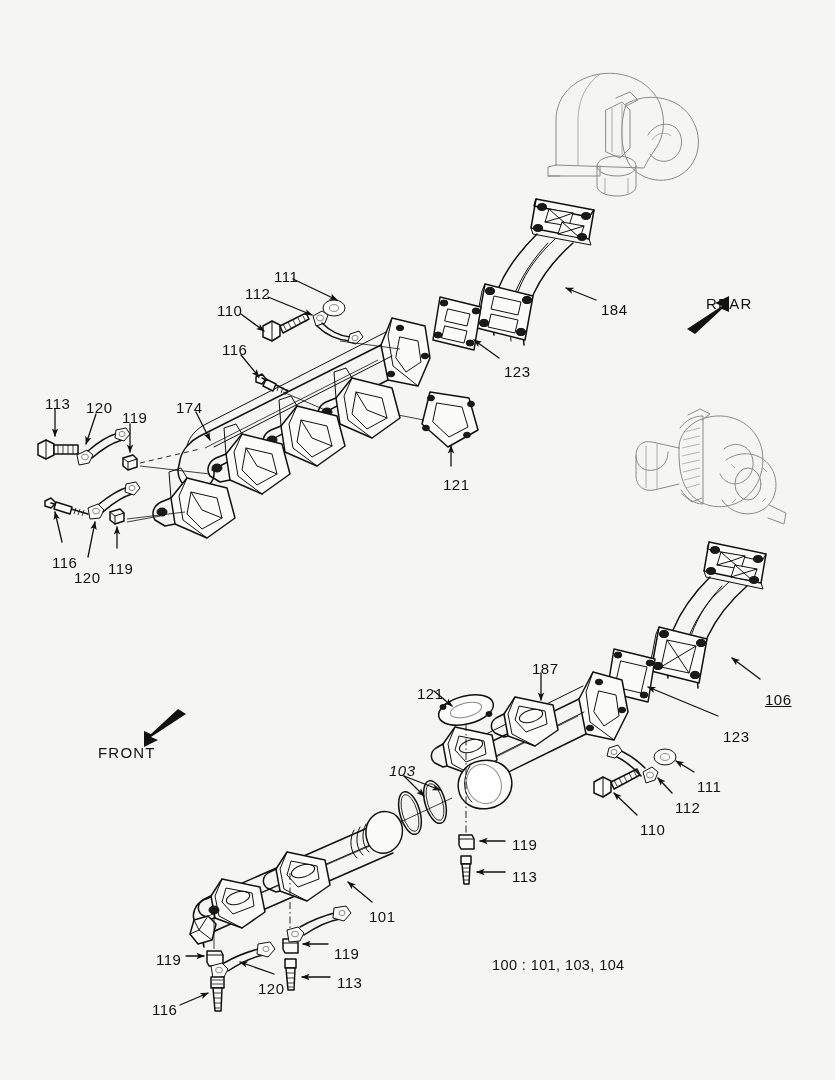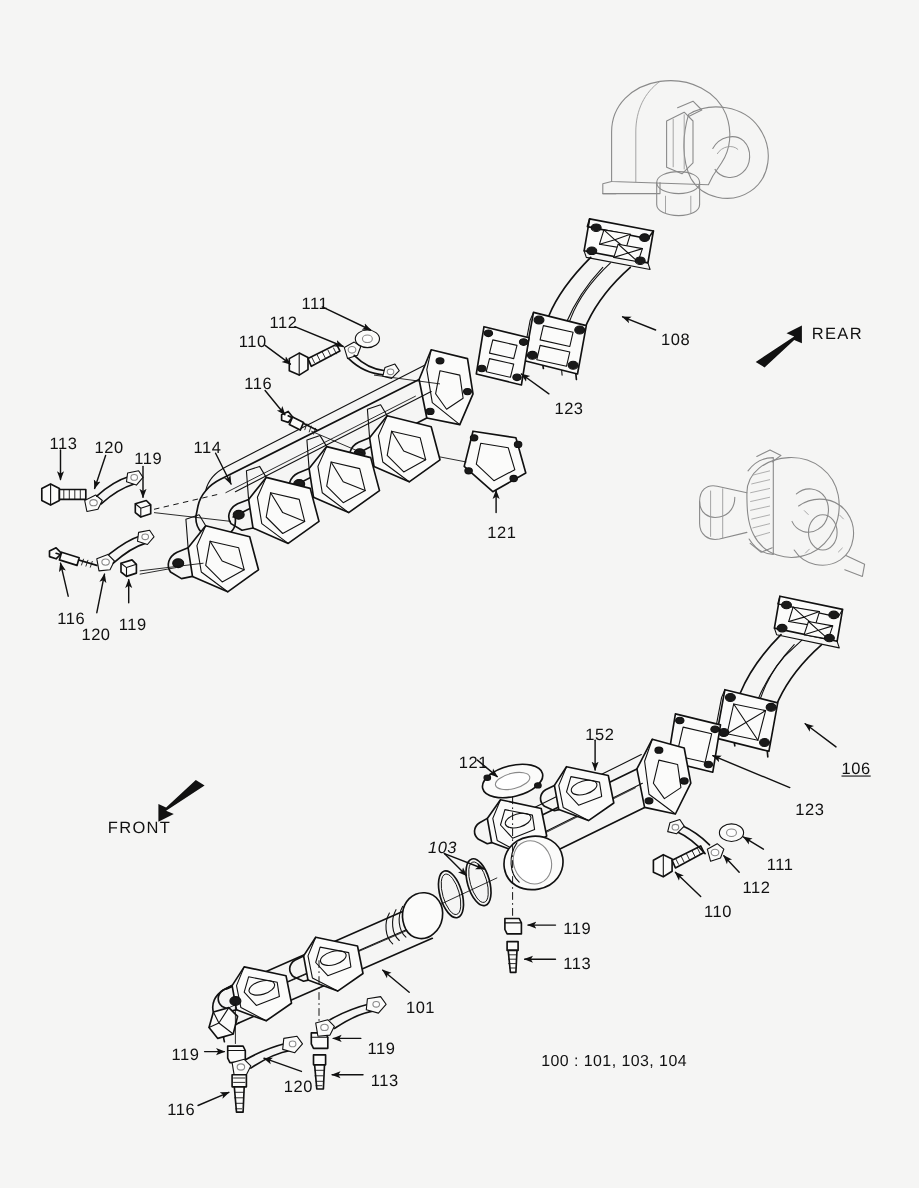--- a/index.html
+++ b/index.html
@@ -528,45 +528,45 @@
   </g>
   <g>
     <path class="dirarrow" d="M186 714 L151 737 L158 740 L144 747 L144 731 L151 734 L178 709 Z"></path>
   </g>
 </svg>
 
 <div class="callout" style="left:274px;top:269px;">111</div>
 <div class="callout" style="left:245px;top:286px;">112</div>
 <div class="callout" style="left:217px;top:303px;">110</div>
 <div class="callout" style="left:222px;top:342px;">116</div>
-<div class="callout" style="left:601px;top:302px;">108</div>
+<div class="callout" style="left:601px;top:302px;">184</div>
 <div class="callout" style="left:504px;top:364px;">123</div>
 <div class="callout" style="left:45px;top:396px;">113</div>
 <div class="callout" style="left:86px;top:400px;">120</div>
 <div class="callout" style="left:122px;top:410px;">119</div>
-<div class="callout" style="left:176px;top:400px;">114</div>
+<div class="callout" style="left:176px;top:400px;">174</div>
 <div class="callout" style="left:443px;top:477px;">121</div>
 <div class="callout" style="left:52px;top:555px;">116</div>
 <div class="callout" style="left:74px;top:570px;">120</div>
 <div class="callout" style="left:108px;top:561px;">119</div>
 <div class="callout" style="left:765px;top:692px;text-decoration:underline;">106</div>
 <div class="callout" style="left:723px;top:729px;">123</div>
-<div class="callout" style="left:532px;top:661px;">152</div>
+<div class="callout" style="left:532px;top:661px;">187</div>
 <div class="callout" style="left:417px;top:686px;">121</div>
 <div class="callout" style="left:389px;top:763px;font-style:italic;">103</div>
 <div class="callout" style="left:697px;top:779px;">111</div>
 <div class="callout" style="left:675px;top:800px;">112</div>
 <div class="callout" style="left:640px;top:822px;">110</div>
 <div class="callout" style="left:512px;top:837px;">119</div>
 <div class="callout" style="left:512px;top:869px;">113</div>
 <div class="callout" style="left:369px;top:909px;text-align:center;">101</div>
 <div class="callout" style="left:156px;top:952px;">119</div>
 <div class="callout" style="left:334px;top:946px;">119</div>
 <div class="callout" style="left:258px;top:981px;">120</div>
 <div class="callout" style="left:337px;top:975px;">113</div>
 <div class="callout" style="left:152px;top:1002px;">116</div>
 
-<div class="dirlabel" style="left:706px;top:296px;margin-left:32px;">REAR</div>
+<div class="dirlabel" style="left:706px;top:296px;">REAR</div>
 <div class="dirlabel" style="left:98px;top:745px;">FRONT</div>
 
 <div class="legend" style="left:492px;top:957px;">100 : 101, 103, 104</div>
 
 </div>
 
 </body></html>

